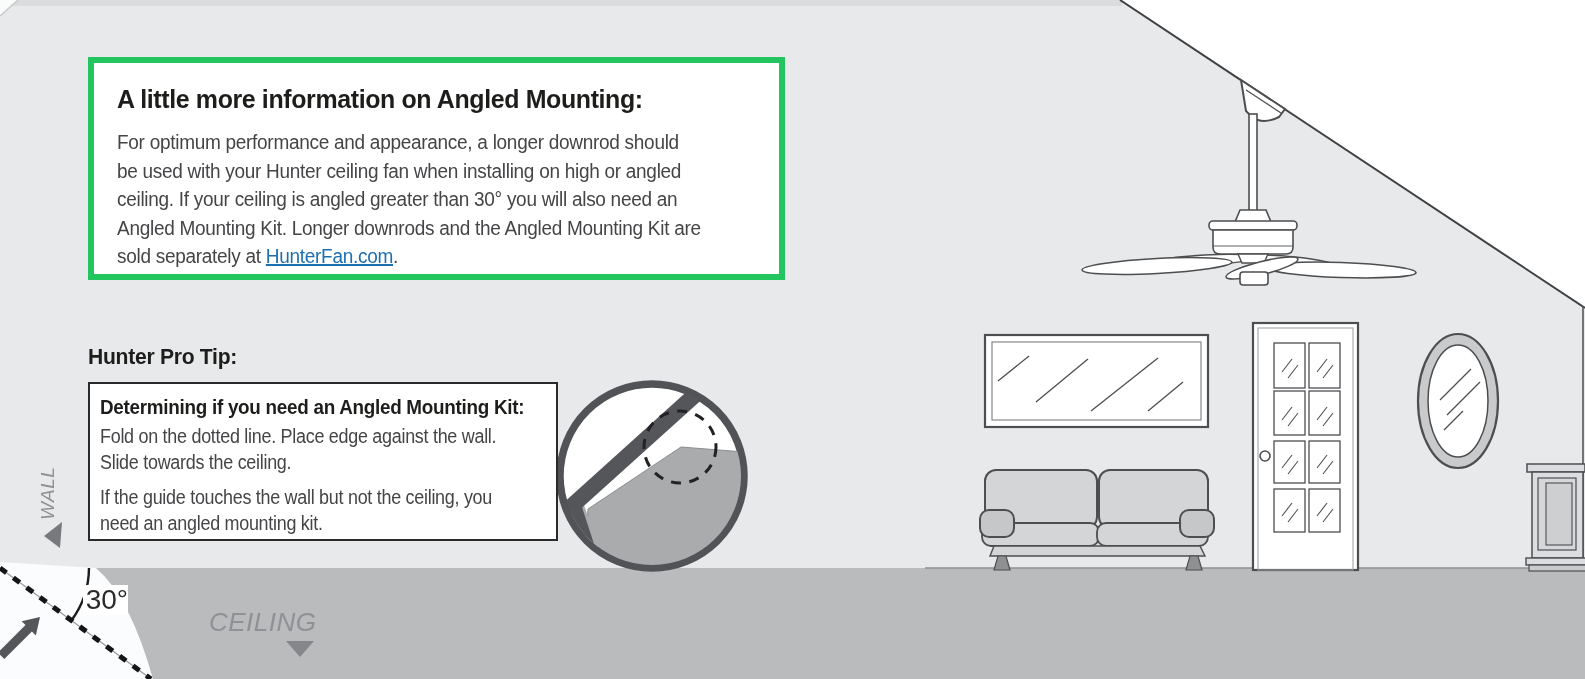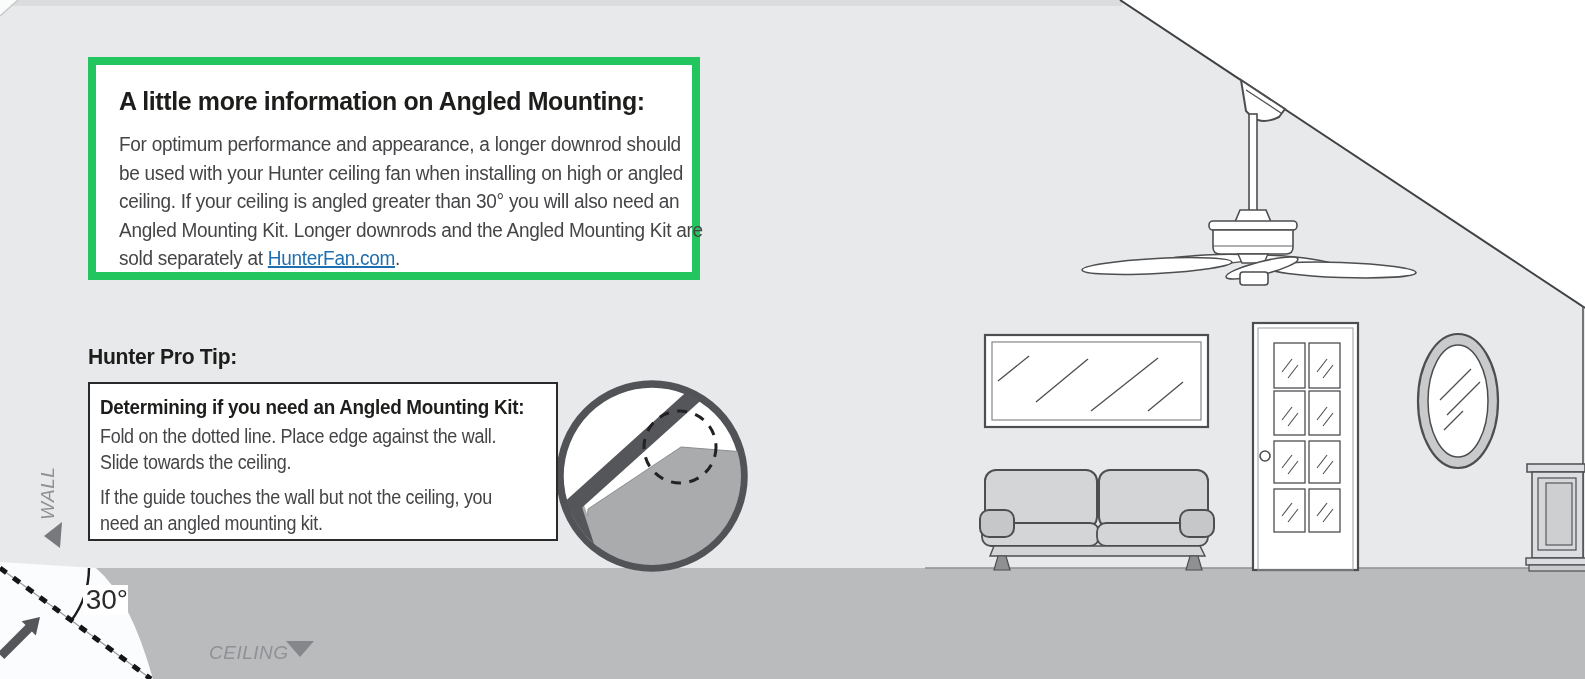--- a/index.html
+++ b/index.html
@@ -9,22 +9,22 @@
     background: #e8e9ea;
     position: relative;
     overflow: hidden;
   }
   .page { position: absolute; inset: 0; width: 1585px; height: 679px; }
   .abs { position: absolute; }
   svg.scene { position: absolute; left: 0; top: 0; width: 1585px; height: 679px; }
 
   
   .info-box {
-    left: 88px; top: 57px; width: 612px; height: 223px;
-    background: #ffffff; border: 8px solid #22c55e;
+    left: 88px; top: 57px; width: 697px; height: 223px;
+    background: #ffffff; border: 6px solid #22c55e;
     padding: 21px 22px 0 23px;
   }
   .info-heading {
     font-size: 26px; font-weight: bold; color: #1d1d1b;
     letter-spacing: -0.4px; white-space: nowrap;
     transform: scaleX(0.96); transform-origin: 0 50%;
     margin-bottom: 13px;
   }
   .body-line {
     font-size: 20px; line-height: 28.6px; color: #454548;
@@ -59,22 +59,22 @@
   .tip-gap { height: 9px; }
 
   
   .wall-label {
     left: 37px; top: 520px;
     font-size: 19px; font-style: italic; color: #8f9194;
     letter-spacing: 0.5px; white-space: nowrap;
     transform: rotate(-90deg); transform-origin: 0 0;
   }
   .ceiling-label {
-    left: 209px; top: 642px;
-    font-size: 19px; font-style: italic; color: #8f9194;
+    left: 209px; top: 607px;
+    font-size: 26px; font-style: italic; color: #8f9194;
     letter-spacing: 0.5px; white-space: nowrap;
   }
   .angle-label {
     left: 83px; top: 585px; width: 45px; height: 30px;
     background: #ffffff; color: #2b2b2d;
     font-size: 28px; line-height: 30px; text-align: right;
   }
 </style>
 </head>
 <body>

